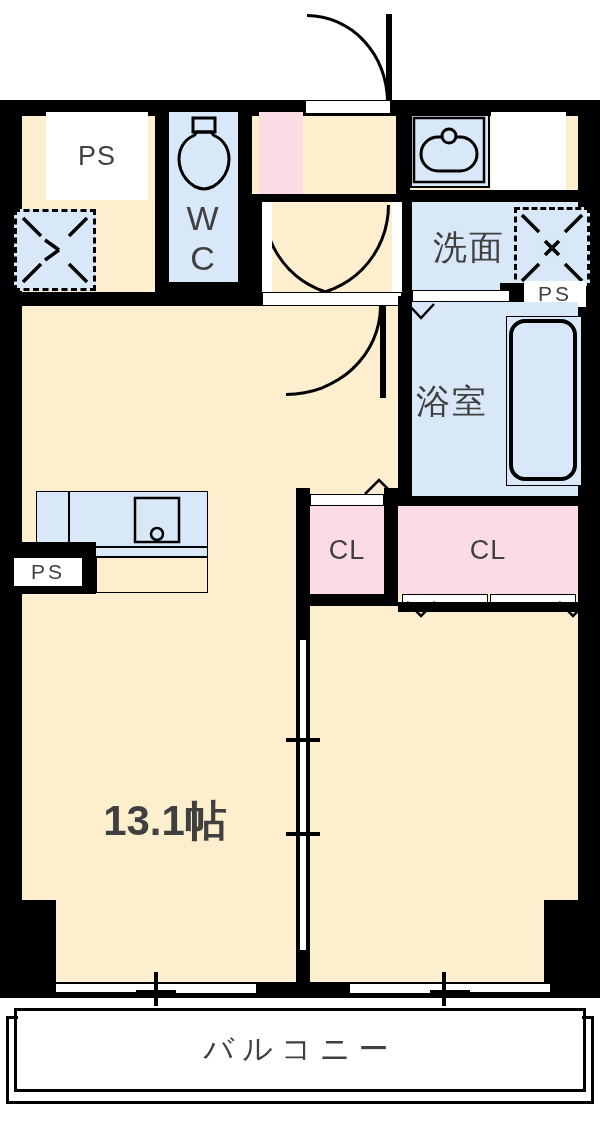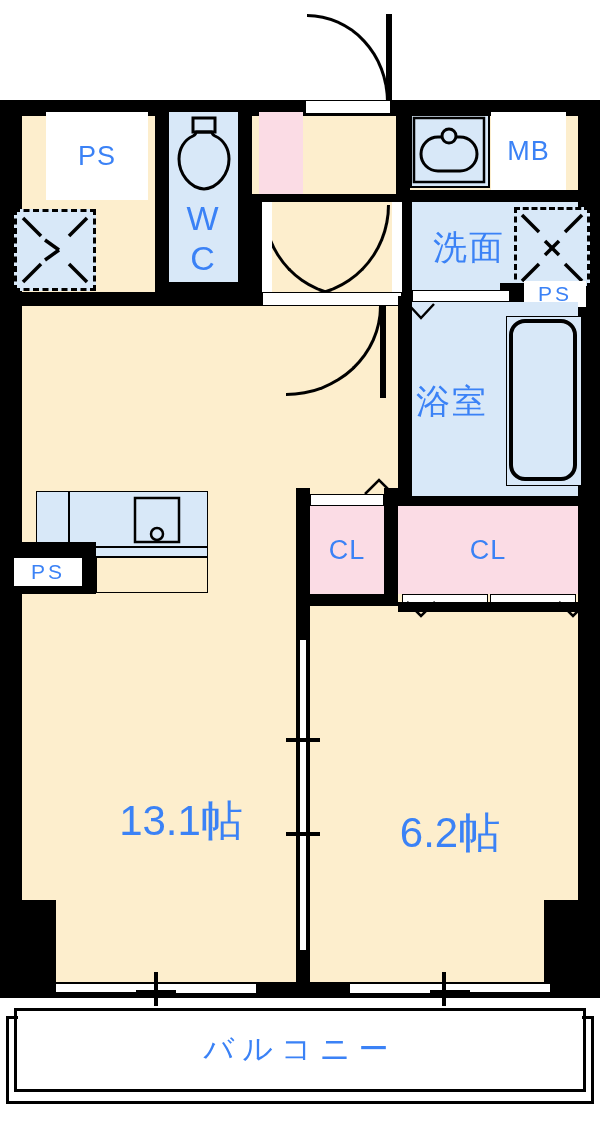--- a/index.html
+++ b/index.html
@@ -27,21 +27,21 @@
 
   
   .wall { background: #000000; }
 
   
   .outline { border: 2px solid #000; }
   .outline-thin { border: 1.5px solid #000; }
 
   
   .lbl {
-    color: #3b82f6;
+    color: #404040;
     display: flex;
     align-items: center;
     justify-content: center;
     text-align: center;
     line-height: 1.05;
     white-space: nowrap;
     font-weight: 400;
   }
   .lbl-sm  { font-size: 21px; letter-spacing: 3px; }
   .lbl-md  { font-size: 27px; letter-spacing: 1px; }
@@ -108,21 +108,20 @@
 
   <div class="abs fill-wet outline" style="left:410px; top:114px; width:80px; height:74px;">
     <svg width="76" height="70" viewBox="0 0 76 70" style="margin:-1px 0 0 -1px;">
       <rect x="3" y="3" width="70" height="64" fill="none" stroke="#000" stroke-width="2.5"></rect>
       <rect x="10" y="22" width="56" height="34" rx="17" fill="none" stroke="#000" stroke-width="3"></rect>
       <circle cx="38" cy="21" r="7" fill="#d8e8f8" stroke="#000" stroke-width="3"></circle>
     </svg>
   </div>
 
   <div class="abs fill-white" style="left:491px; top:112px; width:75px; height:78px;"></div>
-  <div class="abs lbl lbl-md" style="left:491px; top:112px; width:75px; height:78px;">MB</div>
   <div class="abs wall" style="left:410px; top:190px; width:168px; height:12px;"></div>
 
   <div class="abs dashbox fill-wet" style="left:14px; top:209px; width:82px; height:82px;">
     <svg width="76" height="76" viewBox="0 0 76 76" style="margin:0;">
       <path d="M6 22 L6 6 L22 6" fill="none" stroke="#000" stroke-width="0"></path>
       <line x1="6" y1="6" x2="24" y2="24" stroke="#000" stroke-width="3.5"></line>
       <line x1="70" y1="6" x2="52" y2="24" stroke="#000" stroke-width="3.5"></line>
       <line x1="6" y1="70" x2="24" y2="52" stroke="#000" stroke-width="3.5"></line>
       <line x1="70" y1="70" x2="52" y2="52" stroke="#000" stroke-width="3.5"></line>
       <line x1="28" y1="28" x2="42" y2="38" stroke="#000" stroke-width="3.5"></line>
@@ -220,23 +219,22 @@
     </svg>
   </div>
   <div class="abs wall" style="left:398px; top:602px; width:180px; height:10px;"></div>
   <div class="abs wall" style="left:296px; top:594px; width:102px; height:12px;"></div>
 
   <div class="abs wall" style="left:296px; top:606px; width:14px; height:384px;"></div>
   <div class="abs fill-white" style="left:300px; top:640px; width:6px; height:310px;"></div>
   <div class="abs" style="left:286px; top:738px; width:34px; height:4px; background:#000;"></div>
   <div class="abs" style="left:286px; top:832px; width:34px; height:4px; background:#000;"></div>
 
-  <div class="abs lbl lbl-area" style="left:56px; top:790px; width:250px; height:62px;">13.1帖</div>
-
-  <div class="abs lbl lbl-area" style="left:348px; top:802px; width:204px; height:62px;">6.2帖</div>
+  <div class="abs lbl lbl-area" style="left:40px; top:790px; width:250px; height:62px;font-weight:bold;">13.1帖</div>
+
 
   <div class="abs wall" style="left:0px; top:900px; width:56px; height:98px;"></div>
   <div class="abs wall" style="left:544px; top:900px; width:56px; height:98px;"></div>
 
   <div class="abs fill-white" style="left:56px; top:982px; width:200px; height:12px; border-top:2px solid #000; border-bottom:2px solid #000;"></div>
   <div class="abs wall" style="left:136px; top:990px; width:120px; height:5px;"></div>
   <div class="abs fill-white" style="left:176px; top:986px; width:80px; height:7px;"></div>
   <div class="abs" style="left:154px; top:972px; width:4px; height:34px; background:#000;"></div>
 
   <div class="abs fill-white" style="left:350px; top:982px; width:200px; height:12px; border-top:2px solid #000; border-bottom:2px solid #000;"></div>

